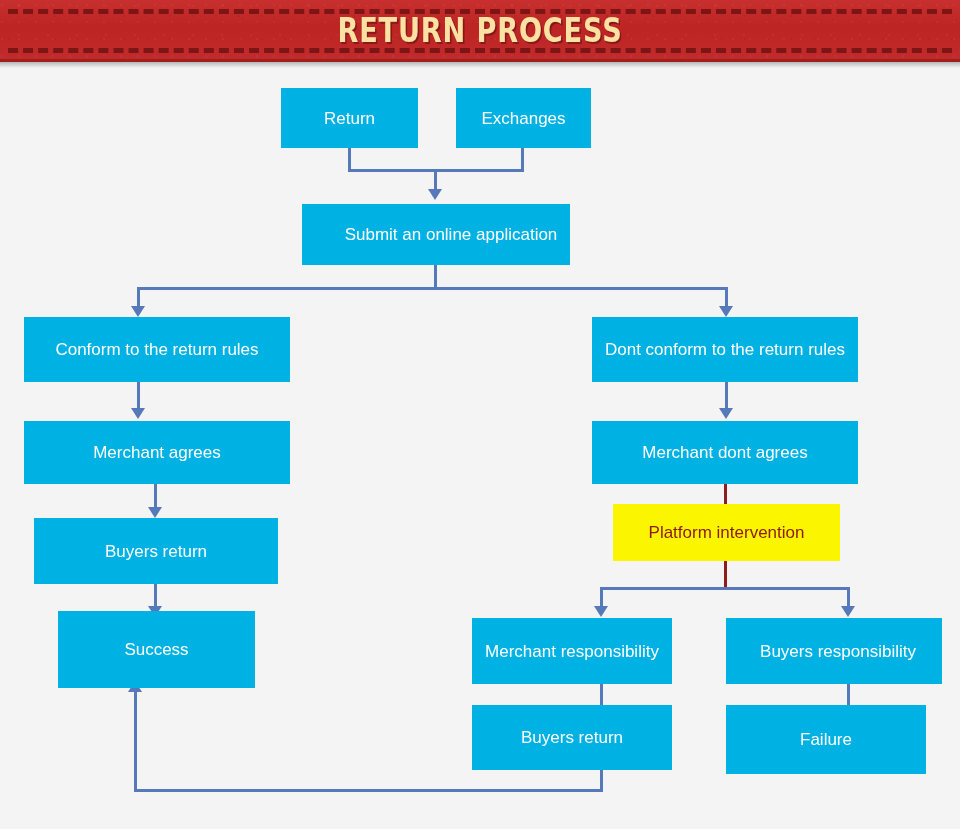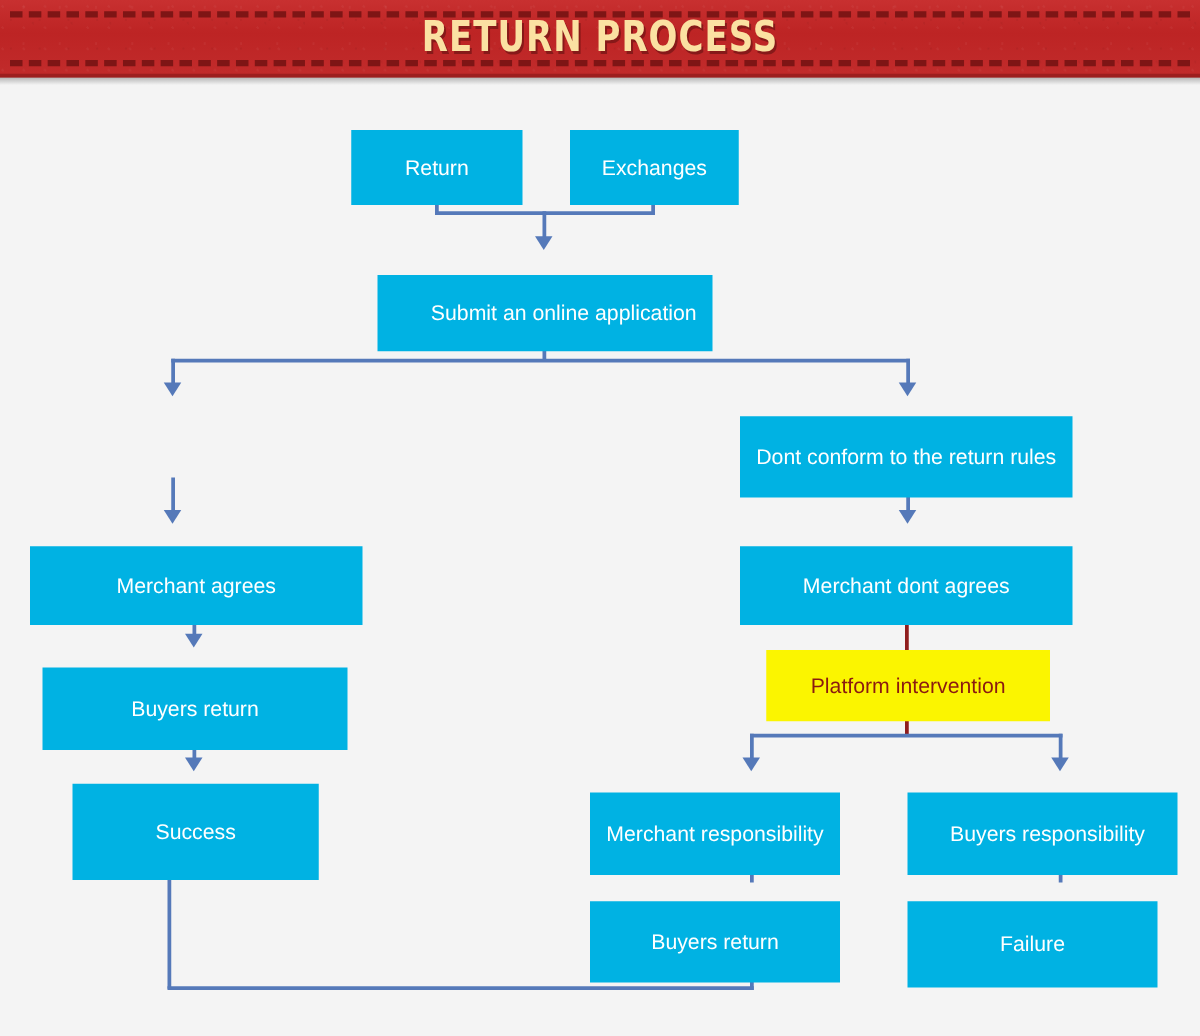--- a/index.html
+++ b/index.html
@@ -78,21 +78,20 @@
     box-sizing: border-box;
     display: flex;
     align-items: center;
     justify-content: center;
     text-align: center;
     color: #ffffff;
     font-size: 17px;
     line-height: 21px;
     z-index: 4;
     padding: 0 6px;
-    margin-top: 16px;
   }
   .node.cyan { background: #00b2e3; }
   .node.yellow {
     background: #fbf500;
     color: #8b1a10;
     border-radius: 0;
     font-size: 17px;
   }
 
   
@@ -171,20 +170,21 @@
   <div class="ln" style="left:134px; top:789px; width:469px; height:3px;"></div>
   <div class="ln" style="left:134px; top:690px; width:3px; height:101px;"></div>
   <div class="arrow up" style="left:128px; top:681px;"></div>
 
   <div class="node cyan" style="left:281px; top:88px; width:137px; height:60px;">Return</div>
 
   <div class="node cyan" style="left:456px; top:88px; width:135px; height:60px;">Exchanges</div>
 
   <div class="node cyan" style="left:302px; top:204px; width:268px; height:61px;padding-left:36px;">Submit an online application</div>
 
+  <div class="node cyan" style="left:24px; top:317px; width:266px; height:65px;">Conform to the return rules</div>
 
   <div class="node cyan" style="left:592px; top:317px; width:266px; height:65px;">Dont conform to the return rules</div>
 
   <div class="node cyan" style="left:24px; top:421px; width:266px; height:63px;">Merchant agrees</div>
 
   <div class="node cyan" style="left:592px; top:421px; width:266px; height:63px;">Merchant dont agrees</div>
 
   <div class="node cyan" style="left:34px; top:518px; width:244px; height:66px;">Buyers return</div>
 
   <div class="node yellow" style="left:613px; top:504px; width:227px; height:57px;">Platform intervention</div>

